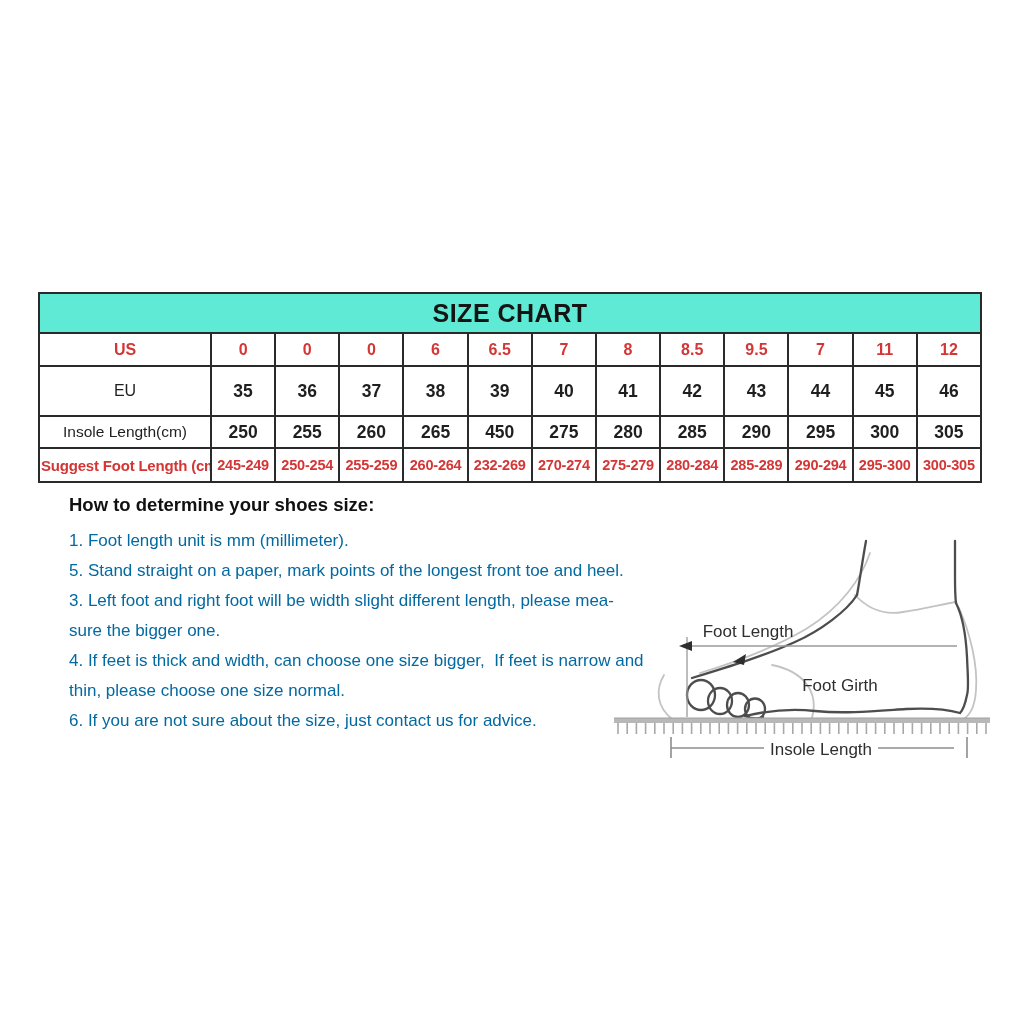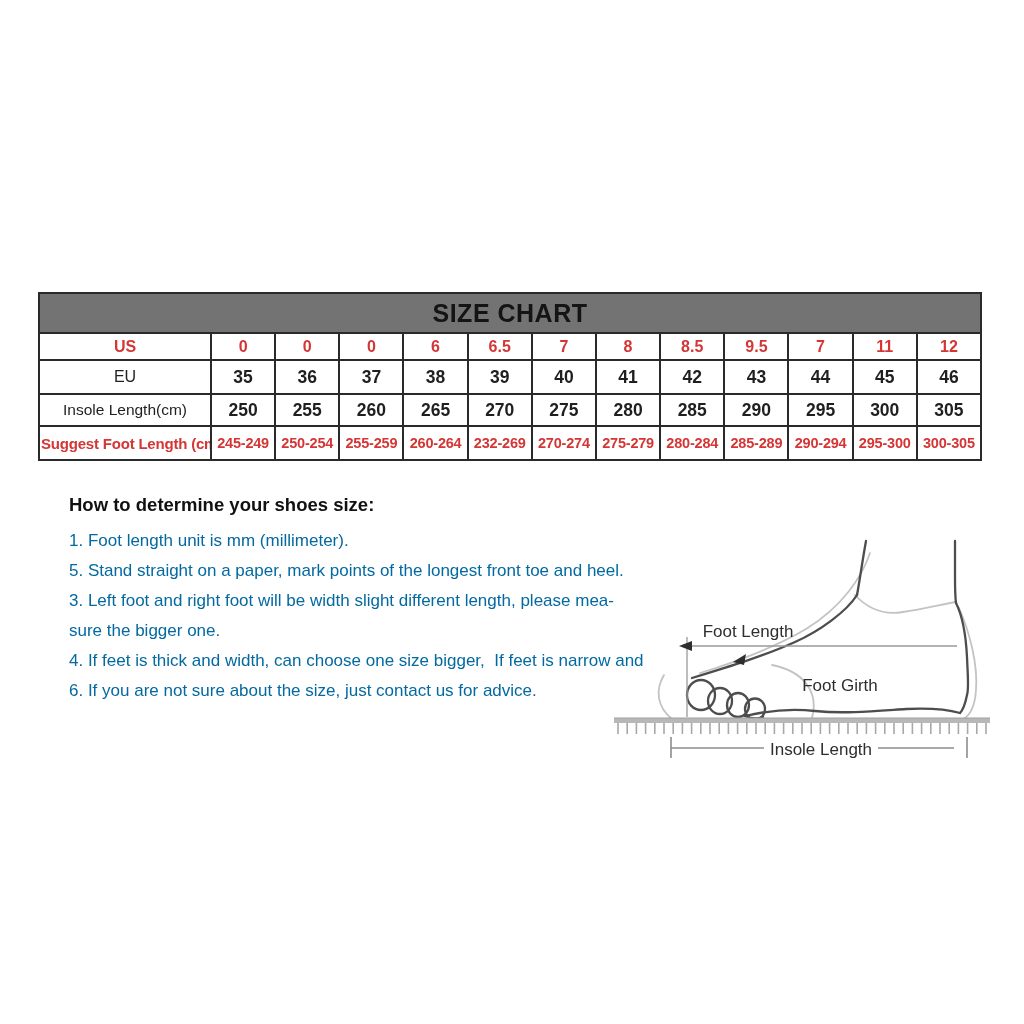--- a/index.html
+++ b/index.html
@@ -3,36 +3,36 @@
 <meta charset="utf-8">
 <style>
   html,body{margin:0;padding:0;background:#ffffff;}
   .canvas{
     position:relative;width:1024px;height:1024px;background:#ffffff;
     font-family:"Liberation Sans",sans-serif;color:#1f1f1f;overflow:hidden;
   }
   
   .size-table{
     position:absolute;left:38px;top:292px;width:944px;
-    border:2px solid #2a2a2a;background:#737373;box-sizing:border-box;
+    border:2px solid #2a2a2a;background:#5eead4;box-sizing:border-box;
   }
   .title-row{
     height:38px;border-bottom:2px solid #2a2a2a;
     display:flex;align-items:center;justify-content:center;
     font-size:25px;font-weight:bold;letter-spacing:0.5px;color:#141414;
   }
   .t-row{display:grid;grid-template-columns:170px repeat(12,1fr);}
   .t-row + .t-row{border-top:2px solid #2a2a2a;}
   .cell{
     display:flex;align-items:center;justify-content:center;
     box-sizing:border-box;overflow:hidden;white-space:nowrap;background:#ffffff;
   }
   .cell + .cell{border-left:2px solid #2a2a2a;}
-  .row-0 .cell{height:25px;}
-  .row-1 .cell{height:32px;}
+  .row-0 .cell{height:31px;}
+  .row-1 .cell{height:48px;}
   .row-2 .cell{height:30px;}
   .row-3 .cell{height:32px;}
   .red .cell{color:var(--accent-red,#d43535);font-weight:bold;}
   .row-0 .label{font-size:16px;}
   .row-0 .val{font-size:16px;}
   .row-1 .label{font-size:16px;font-weight:normal;}
   .row-1 .val{font-size:17.5px;font-weight:bold;}
   .row-2 .label{font-size:15.5px;font-weight:normal;}
   .row-2 .val{font-size:17.5px;font-weight:bold;}
   .row-3 .label{font-size:15px;justify-content:flex-start;padding-left:1px;letter-spacing:-0.2px;}
@@ -88,21 +88,21 @@
           <div class="cell val">44</div>
           <div class="cell val">45</div>
           <div class="cell val">46</div>
         </div>
         <div class="t-row row-2">
           <div class="cell label">Insole Length(cm)</div>
           <div class="cell val">250</div>
           <div class="cell val">255</div>
           <div class="cell val">260</div>
           <div class="cell val">265</div>
-          <div class="cell val">270</div>
+          <div class="cell val">450</div>
           <div class="cell val">275</div>
           <div class="cell val">280</div>
           <div class="cell val">285</div>
           <div class="cell val">290</div>
           <div class="cell val">295</div>
           <div class="cell val">300</div>
           <div class="cell val">305</div>
         </div>
         <div class="t-row row-3 red">
           <div class="cell label">Suggest Foot Length (cm)</div>
@@ -123,20 +123,21 @@
   </div>
 
   <div class="instructions">
     <div class="instr-heading">How to determine your shoes size:</div>
     <div id="instr-lines">
         <div class="instr-line">1. Foot length unit is mm (millimeter).</div>
         <div class="instr-line">5. Stand straight on a paper, mark points of the longest front toe and heel.</div>
         <div class="instr-line">3. Left foot and right foot will be width slight different length, please mea-</div>
         <div class="instr-line">sure the bigger one.</div>
         <div class="instr-line">4. If feet is thick and width, can choose one size bigger,  If feet is narrow and</div>
+        <div class="instr-line">thin, please choose one size normal.</div>
         <div class="instr-line">6. If you are not sure about the size, just contact us for advice.</div>
       </div>
   </div>
 
   <svg class="diagram" viewBox="0 0 410 260">
 
     <g fill="none" stroke="#c3c3c3" stroke-width="1.8" stroke-linecap="round">
       <path d="M256,38 C248,62 228,92 192,114 C158,134 112,150 86,158"></path>
       <path d="M241,80 C255,95 272,100 289,97 C308,94 325,90 341,87"></path>
       <path d="M50,160 C41,175 43,192 58,204"></path>

